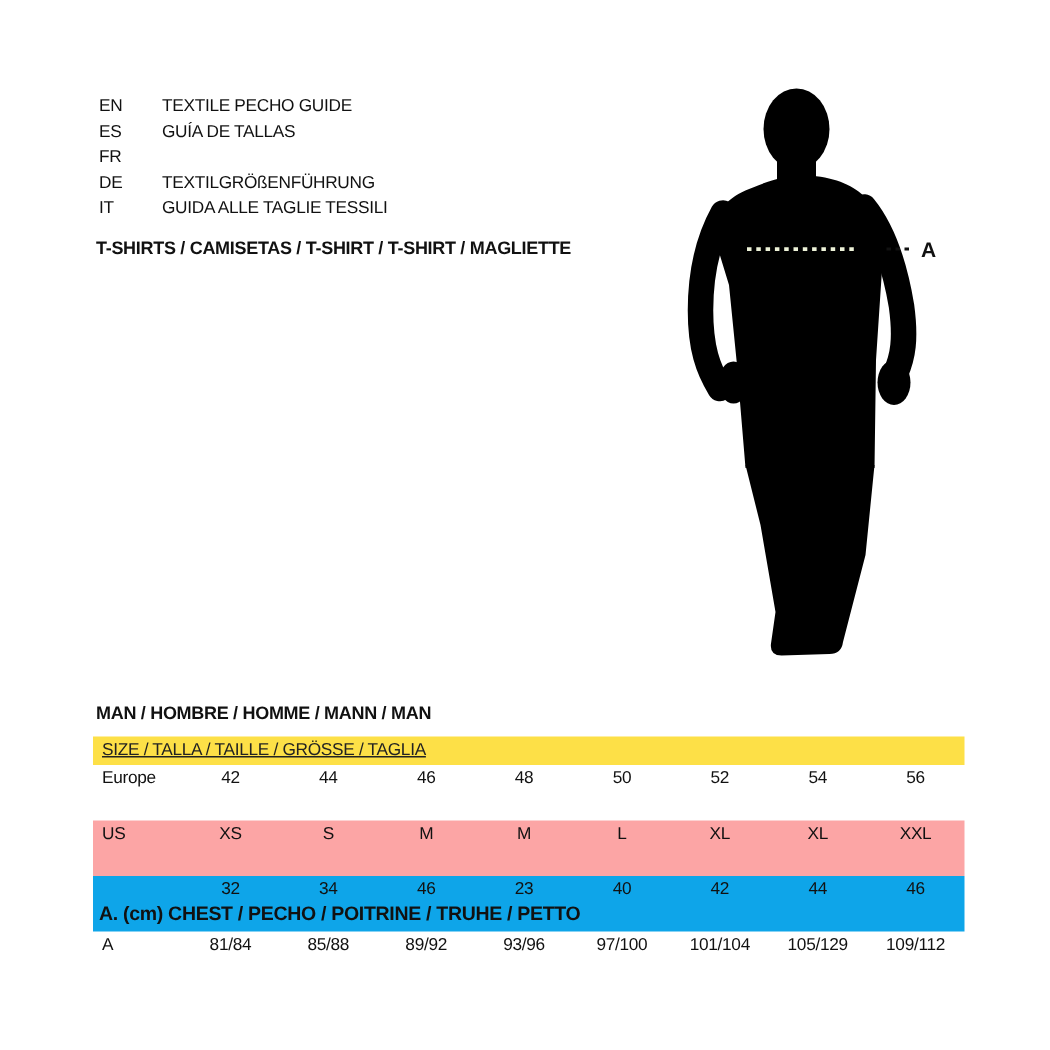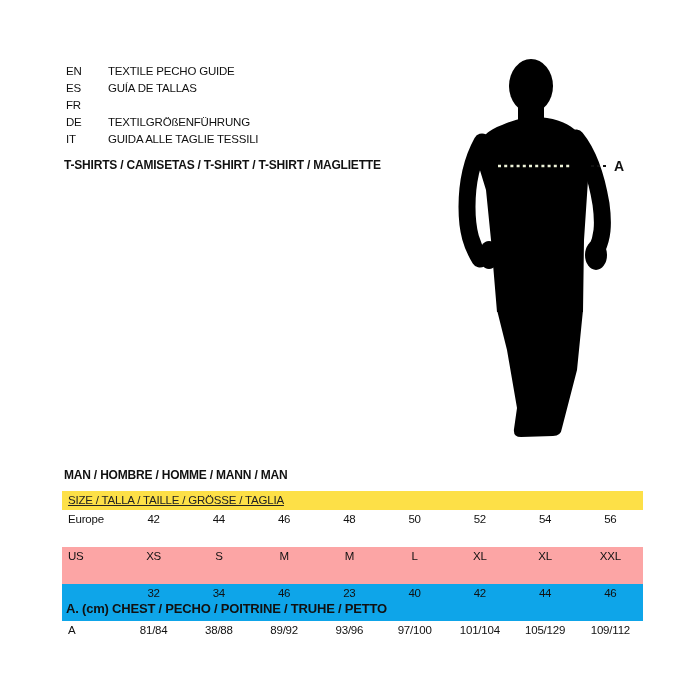--- a/index.html
+++ b/index.html
@@ -122,21 +122,21 @@
       <span class="t-cell">23</span>
       <span class="t-cell">40</span>
       <span class="t-cell">42</span>
       <span class="t-cell">44</span>
       <span class="t-cell">46</span>
     </div>
 
     <div class="t-row">
       <span class="t-label">A</span>
       <span class="t-cell">81/84</span>
-      <span class="t-cell">38/88</span>
+      <span class="t-cell">85/88</span>
       <span class="t-cell">89/92</span>
       <span class="t-cell">93/96</span>
       <span class="t-cell">97/100</span>
       <span class="t-cell">101/104</span>
       <span class="t-cell">105/129</span>
       <span class="t-cell">109/112</span>
     </div>
   </div>
 
   <div class="footnote">A. (cm) CHEST / PECHO / POITRINE / TRUHE / PETTO</div>

